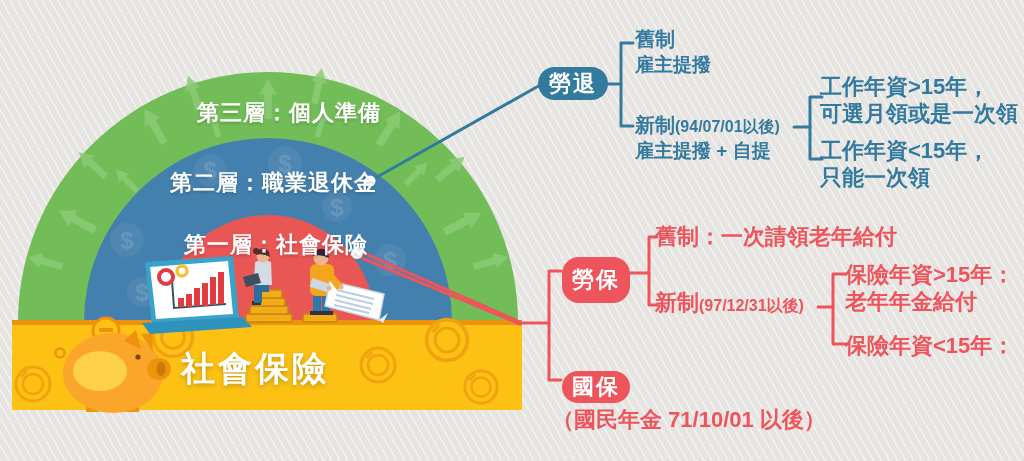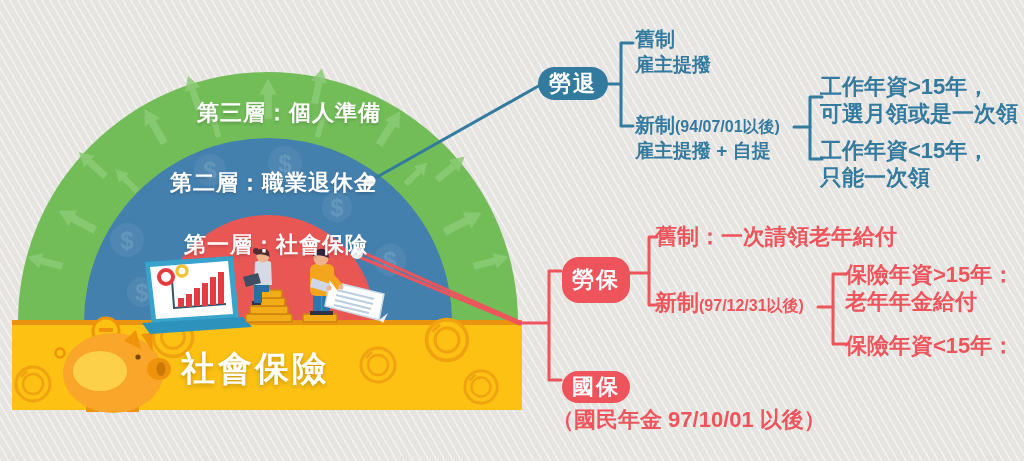--- a/index.html
+++ b/index.html
@@ -221,15 +221,15 @@
   </div>
   <div class="txt red fs22 lh27" style="left:845px;top:261px;">
     <div>保險年資&gt;15年：</div>
     <div>老年年金給付</div>
   </div>
   <div class="txt red fs22 lh27" style="left:845px;top:332px;">
     <div>保險年資&lt;15年：</div>
   </div>
 
   <div class="pill pill-red" style="left:562px;top:371px;width:68px;height:32px;">國保</div>
-  <div class="txt red fs22" style="left:552px;top:407px;">（國民年金 97/10/01 以後）</div>
+  <div class="txt red fs22" style="left:552px;top:407px;">（國民年金 71/10/01 以後）</div>
 
 </div>
 
 </body></html>

